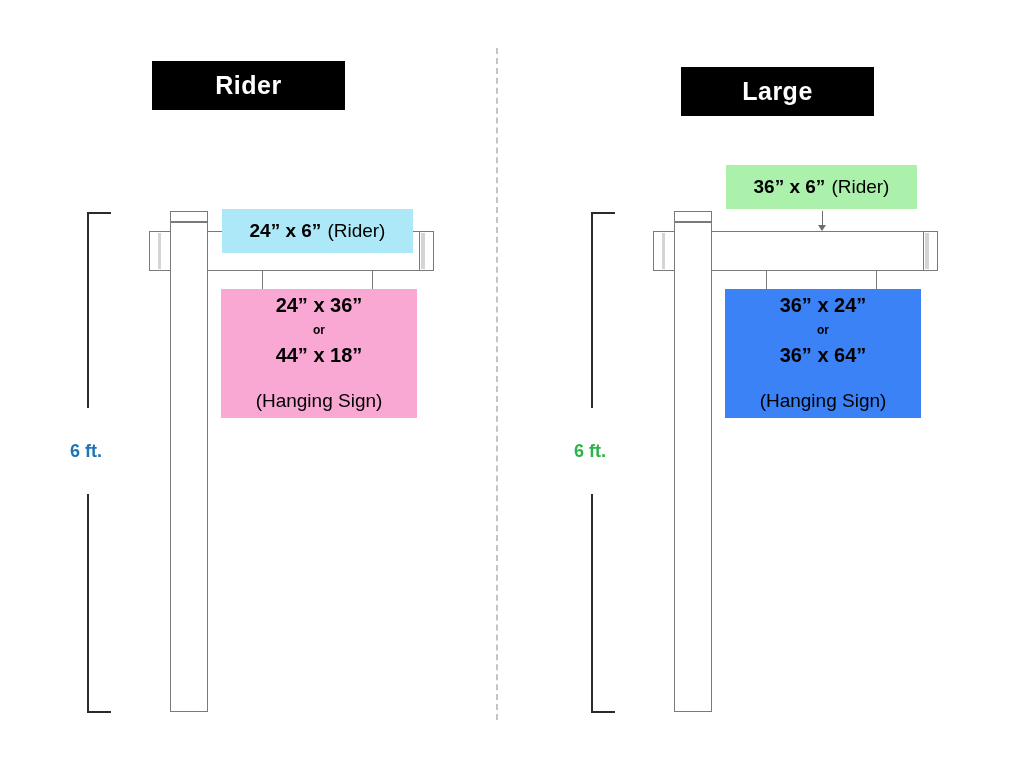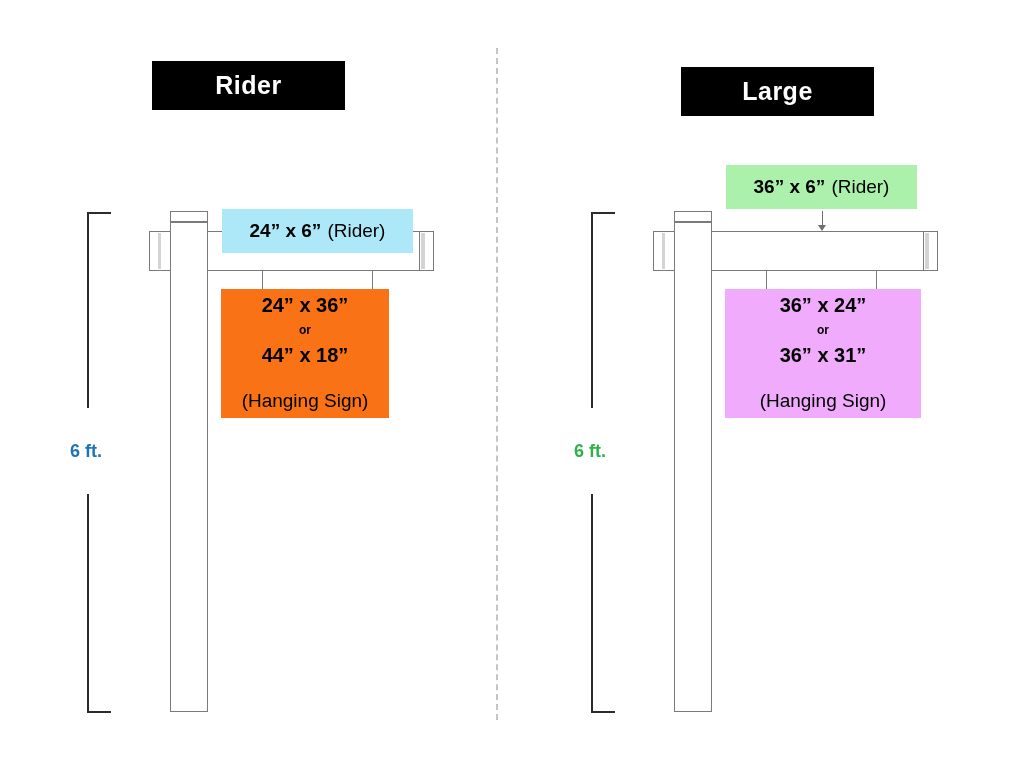--- a/index.html
+++ b/index.html
@@ -167,21 +167,21 @@
   <div class="ln" style="left:372px; top:270px; width:1px; height:22px;"></div>
 
   <div class="arrow-shaft" style="left:318px; top:211px; height:16px;"></div>
   <div class="arrow-head" style="left:314px; top:225px;"></div>
 
   <div class="callout rider-box" style="left:222px; top:165px; width:191px; height:44px; background:#ade8f8;margin-top:44px;">
     <span class="rider-dim">24” x 6”</span>
     <span class="rider-label">(Rider)</span>
   </div>
 
-  <div class="callout hang-box" style="left:221px; top:289px; width:168px; height:129px; background:#f97316;">
+  <div class="callout hang-box" style="left:221px; top:289px; width:196px; height:129px; background:#f9a8d4;">
     <div class="hang-line">24” x 36”</div>
     <div class="hang-or">or</div>
     <div class="hang-line">44” x 18”</div>
     <div class="hang-note">(Hanging Sign)</div>
   </div>
 
   <div class="header-banner" style="left:681px; top:61px; width:193px; height:49px;margin-top:6px;">
     <span>Large</span>
   </div>
 
@@ -204,20 +204,20 @@
   <div class="ln" style="left:876px; top:270px; width:1px; height:22px;"></div>
 
   <div class="arrow-shaft" style="left:822px; top:211px; height:16px;"></div>
   <div class="arrow-head" style="left:818px; top:225px;"></div>
 
   <div class="callout rider-box" style="left:726px; top:165px; width:191px; height:44px; background:#abf0ab;">
     <span class="rider-dim">36” x 6”</span>
     <span class="rider-label">(Rider)</span>
   </div>
 
-  <div class="callout hang-box" style="left:725px; top:289px; width:196px; height:129px; background:#f0abfc;">
+  <div class="callout hang-box" style="left:725px; top:289px; width:196px; height:129px; background:#3b82f6;">
     <div class="hang-line">36” x  24”</div>
     <div class="hang-or">or</div>
-    <div class="hang-line">36” x 31”</div>
+    <div class="hang-line">36” x 64”</div>
     <div class="hang-note">(Hanging Sign)</div>
   </div>
 
 </div>
 
 </body></html>

